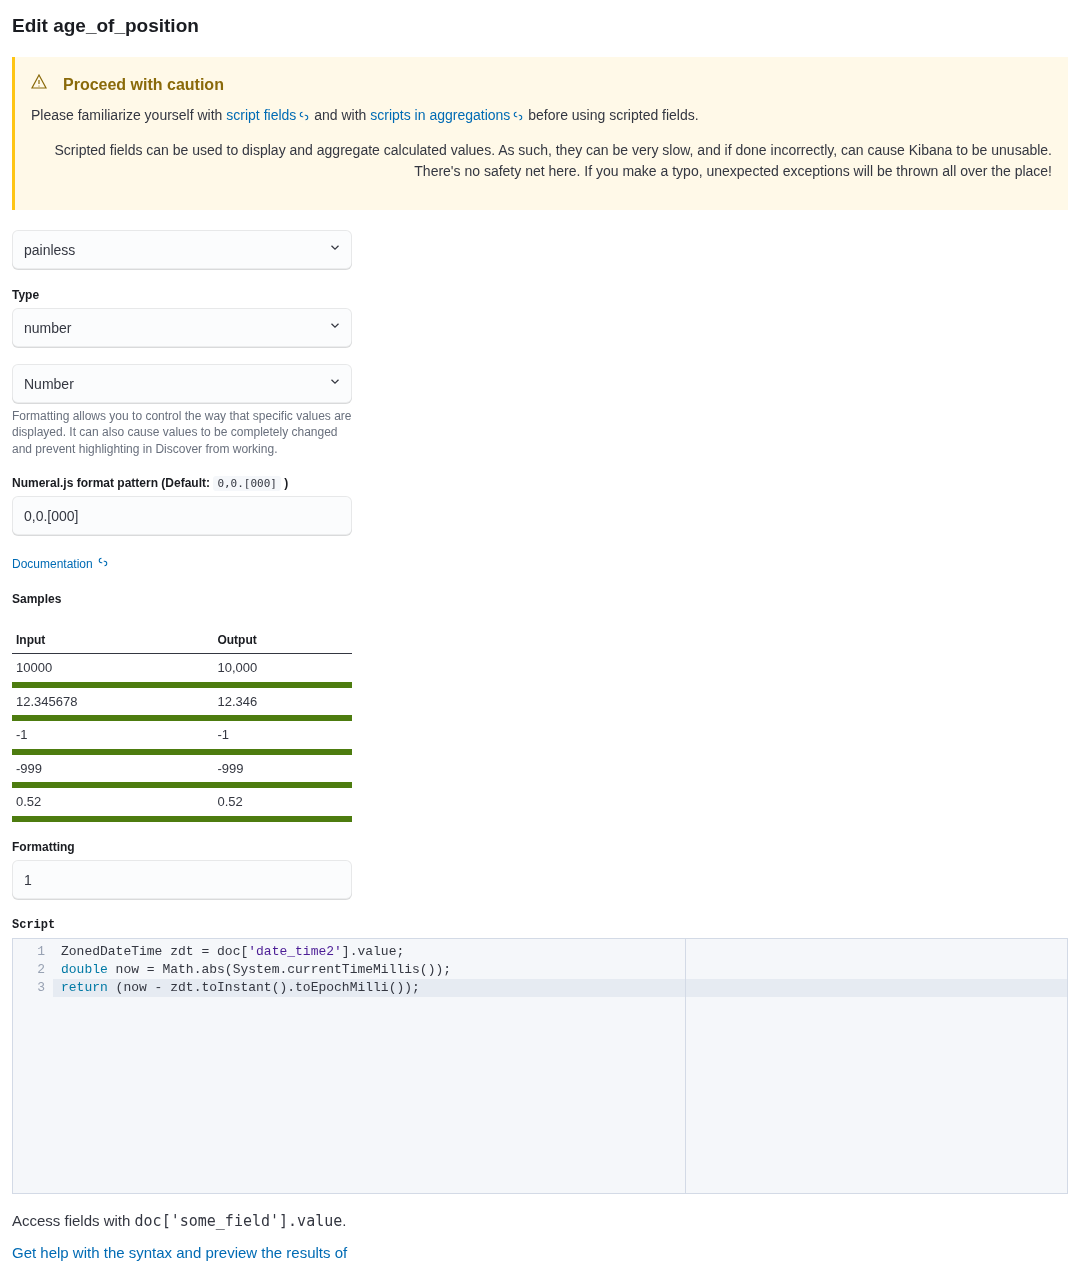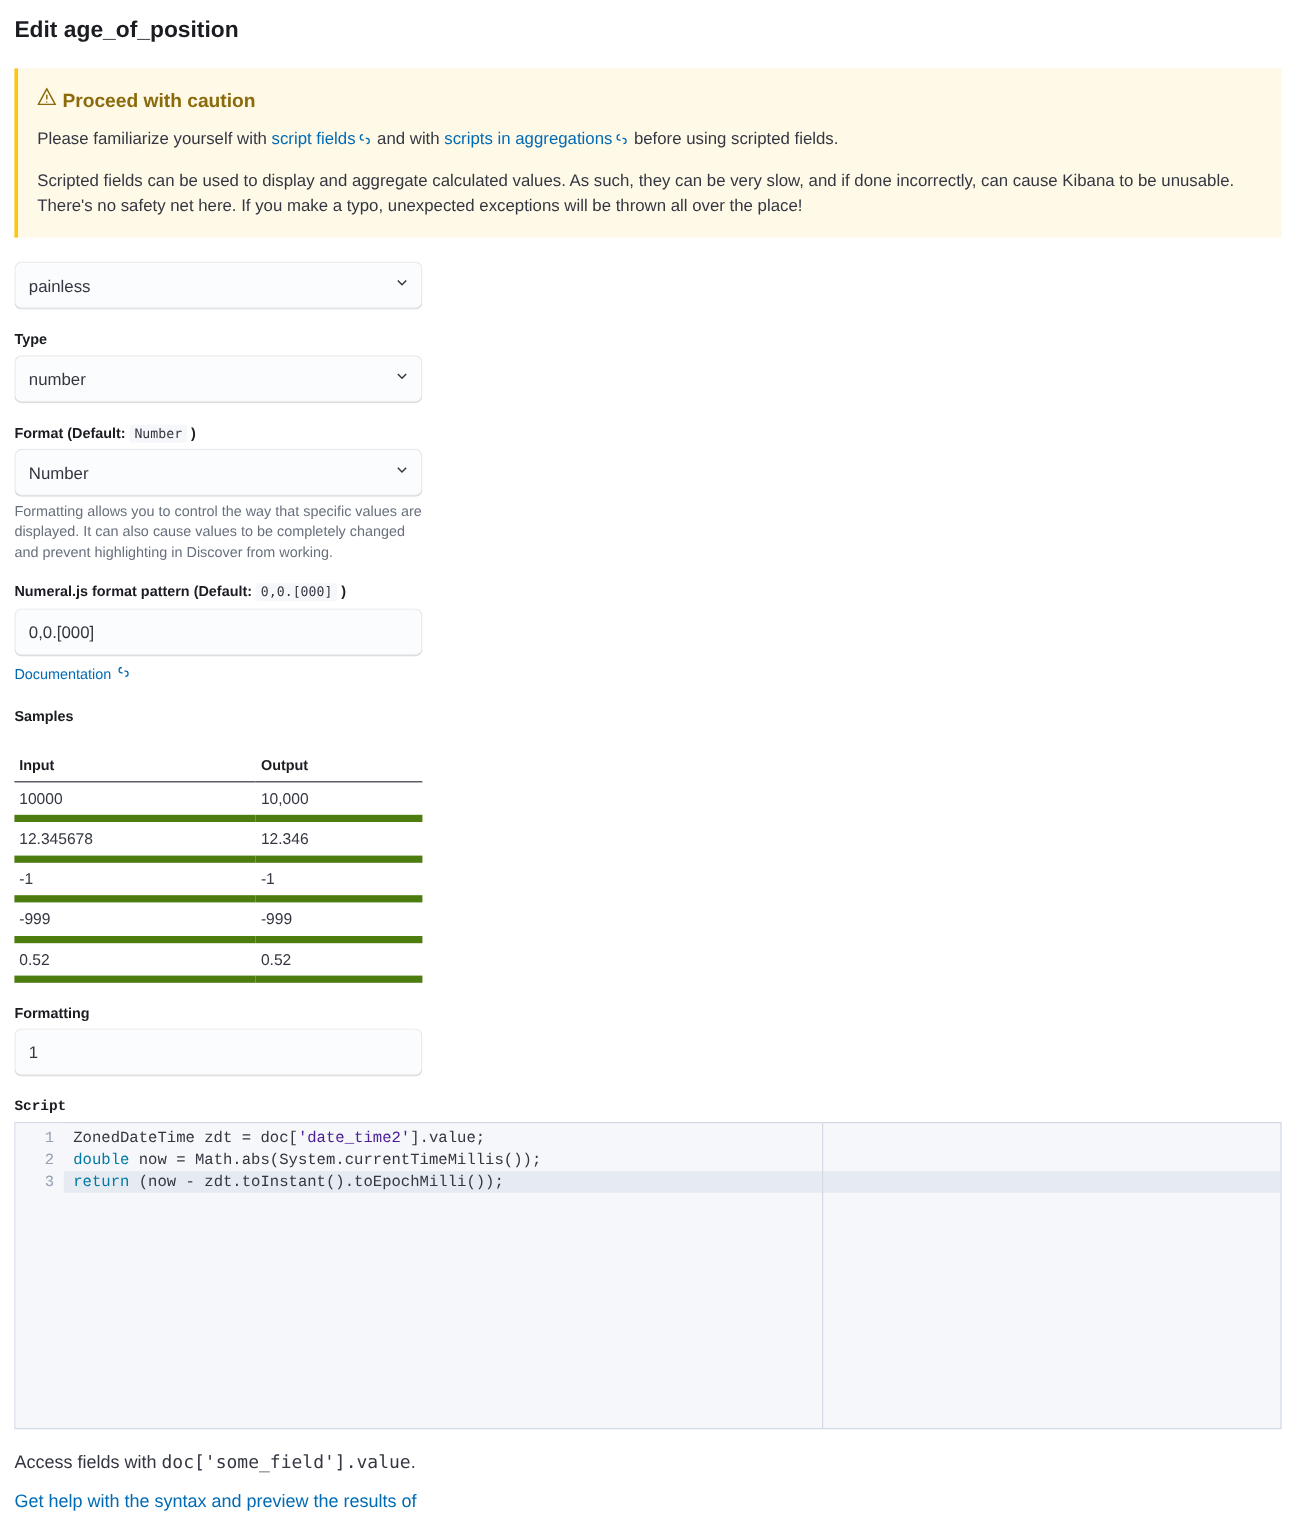--- a/index.html
+++ b/index.html
@@ -1,43 +1,43 @@
 <!DOCTYPE html>
 <html><head>
 <meta charset="utf-8">
 <style>
 * { box-sizing: border-box; margin: 0; padding: 0; }
 body { font-family: -apple-system, BlinkMacSystemFont, "Segoe UI", Helvetica, Arial, sans-serif; color: #343741; background: #fff; padding: 12px; font-size: 14px; line-height: 1.5; }
 
 h1.page-title { font-size: 19px; font-weight: 700; color: #1a1c21; margin-bottom: 16px; }
 
 .callout { background: #fff9e8; border-left: 3px solid #fec514; padding: 16px; margin-bottom: 20px; }
-.callout-title { color: #8a6a0a; font-weight: 600; font-size: 16px; display: flex; align-items: center; gap: 5px; margin-bottom: 8px; }
+.callout-title { color: #8a6a0a; font-weight: 600; font-size: 16px; display: flex; align-items: center; gap: 16px; margin-bottom: 8px; }
 .callout-title svg { width: 16px; height: 16px; flex-shrink: 0; }
 .callout-body { color: #343741; font-size: 14px; }
 .callout-body p { margin-bottom: 12px; }
-.callout-body p:last-child { margin-bottom: 0; }
+.callout-body p:last-child { margin-bottom: 12px; text-align: right; }
 .callout-body a { color: #006bb4; text-decoration: none; }
 .link-icon { display: inline-block; margin-left: 2px; vertical-align: -2px; }
 .link-icon svg { width: 12px; height: 12px; }
 
 .form-col { max-width: 340px; }
 
 .form-row { margin-bottom: 16px; }
 .form-label { display: block; font-size: 12px; font-weight: 700; color: #1a1c21; margin-bottom: 4px; }
 .form-label .code { font-family: Menlo, Consolas, monospace; font-weight: 400; background: #f5f7fa; color: #343741; padding: 1px 4px; border-radius: 3px; font-size: 11px; }
 
 .select-wrap { position: relative; }
 .select, .text-input { width: 100%; height: 40px; background: #fbfcfd; border: none; box-shadow: inset 0 0 0 1px rgba(0,0,0,0.08), inset 0 -2px 0 0 rgba(0,0,0,0.06); border-radius: 6px; padding: 0 32px 0 12px; font-size: 14px; color: #343741; appearance: none; font-family: inherit; }
 .text-input { padding-right: 12px; }
 .select-wrap .chev { position: absolute; right: 10px; top: 50%; transform: translateY(-50%); pointer-events: none; color: #343741; }
 .select-wrap .chev svg { width: 14px; height: 14px; }
 
 .help-text { font-size: 12px; color: #69707d; margin-top: 4px; line-height: 1.4; }
-.doc-link { font-size: 12px; color: #006bb4; text-decoration: none; display: inline-flex; align-items: center; gap: 2px; margin-top: 6px; }
+.doc-link { font-size: 12px; color: #006bb4; text-decoration: none; display: inline-flex; align-items: center; gap: 2px; margin-top: 19px; }
 
 .samples-label { font-size: 12px; font-weight: 700; color: #1a1c21; margin-bottom: 15px; margin-top: 4px; }
 .samples-table { width: 100%; border-collapse: collapse; font-size: 13px; margin-top: 19px; }
 .samples-table th { text-align: left; font-weight: 700; font-size: 12px; border-bottom: 1px solid #343741; padding: 4px; color: #1a1c21; }
 .samples-table td { padding: 4px; border-bottom: 6px solid #4d7c0f; color: #343741; }
 
 .script-label { font-size: 12px; font-weight: 700; color: #1a1c21; margin-bottom: 4px; margin-top: 16px; font-family: Liberation Mono, monospace; }
 .editor { display: flex; background: #f5f7fa; border: 1px solid #d3dae6; font-family: Menlo, Consolas, "Courier New", monospace; font-size: 13px; line-height: 18px; height: 256px; }
 .gutter { background: #f5f7fa; color: #98a2b3; text-align: right; padding: 4px 8px 4px 4px; user-select: none; border-right: none; min-width: 40px; }
 .code-area { position: relative; flex: 1; padding: 4px 0; overflow: hidden; }
@@ -94,23 +94,20 @@
     <label class="form-label">Type</label>
     <div class="select-wrap">
       <input class="select" readonly="" value="number" style="">
       <span class="chev"><svg viewBox="0 0 16 16" fill="none" stroke="currentColor" stroke-width="1.4">
             <path d="M4 6l4 4 4-4"></path>
           </svg></span>
     </div>
   </div>
 
   <div class="form-row">
-    <label class="form-label">
-      <span>Format (Default: </span><span class="code">Number</span><span> )</span>
-    </label>
     <div class="select-wrap">
       <input class="select" readonly="" value="Number" style="">
       <span class="chev"><svg viewBox="0 0 16 16" fill="none" stroke="currentColor" stroke-width="1.4">
             <path d="M4 6l4 4 4-4"></path>
           </svg></span>
     </div>
     <div class="help-text">Formatting allows you to control the way that specific values are displayed. It can also cause values to be completely changed and prevent highlighting in Discover from working.</div>
   </div>
 
   <div class="form-row">

